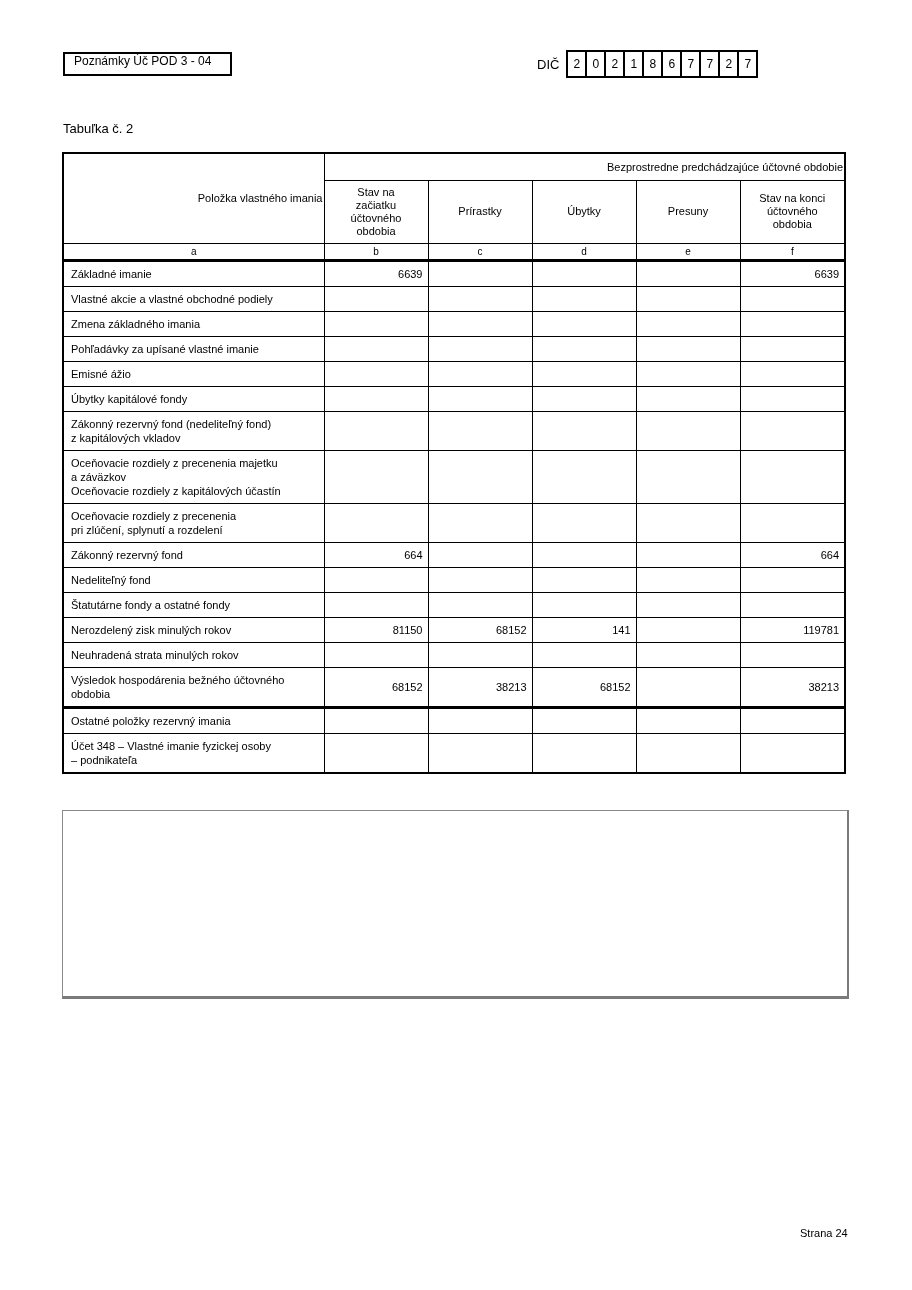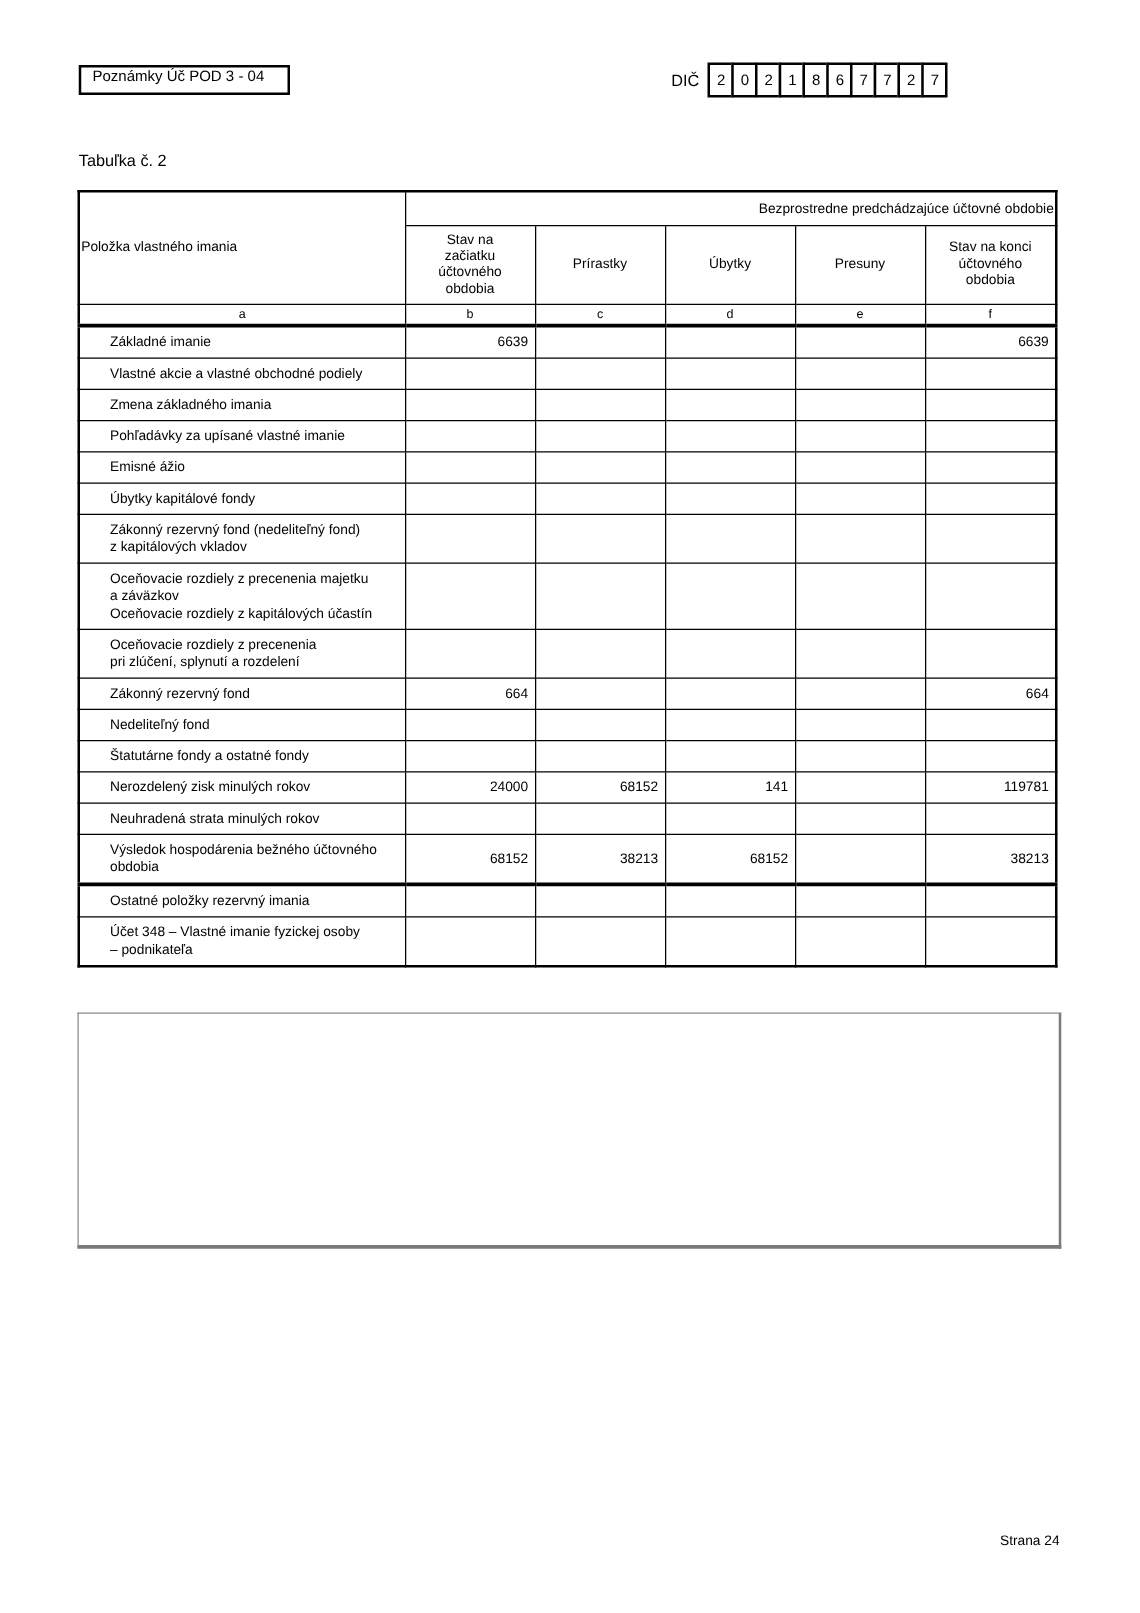--- a/index.html
+++ b/index.html
@@ -34,32 +34,32 @@
   
   table.equity-table {
     position: absolute; left: 62px; top: 152px; width: 782px;
     border-collapse: collapse; table-layout: fixed;
     border: 2px solid #000;
   }
   .equity-table th, .equity-table td {
     border: 1px solid #000; font-weight: normal; overflow: hidden;
   }
   .group-header-cell { height: 27px; font-size: 11px; text-align: right; vertical-align: middle; }
-  .col-a-header-cell { font-size: 11px; text-align: left; vertical-align: middle; margin-top: 13px; }
+  .col-a-header-cell { font-size: 11px; text-align: right; vertical-align: middle; margin-top: 13px; }
   .subhead-cell {
     height: 63px; font-size: 11px; text-align: center; vertical-align: middle;
     white-space: pre-line; line-height: 13px; padding: 2px;
   }
   .letters-row td {
     height: 17px; font-size: 10px; text-align: center; vertical-align: middle;
     padding: 0; border-bottom: 3px solid #000;
   }
   .equity-table tbody td { font-size: 11px; vertical-align: middle; }
   .label-cell {
-    padding: 5px 4px 5px 24px; white-space: pre-line; line-height: 14px; height: 18px;
+    padding: 5px 4px 5px 7px; white-space: pre-line; line-height: 14px; height: 18px;
     text-align: left;
   }
   .num-cell { text-align: right; padding: 5px 5px 5px 2px; }
   tr.thick-bottom td { border-bottom: 3px solid #000; }
 
   
   .notes-box {
     position: absolute; left: 62px; top: 810px; width: 787px; height: 189px;
     background: #fff;
     border: 1px solid #8a8a8a;
@@ -227,21 +227,21 @@
         <tr>
           <td class="label-cell">Štatutárne fondy a ostatné fondy</td>
           <td class="num-cell"></td>
           <td class="num-cell"></td>
           <td class="num-cell"></td>
           <td class="num-cell"></td>
           <td class="num-cell"></td>
         </tr>
         <tr>
           <td class="label-cell">Nerozdelený zisk minulých rokov</td>
-          <td class="num-cell">24000</td>
+          <td class="num-cell">81150</td>
           <td class="num-cell">68152</td>
           <td class="num-cell">141</td>
           <td class="num-cell"></td>
           <td class="num-cell">119781</td>
         </tr>
         <tr>
           <td class="label-cell">Neuhradená strata minulých rokov</td>
           <td class="num-cell"></td>
           <td class="num-cell"></td>
           <td class="num-cell"></td>

